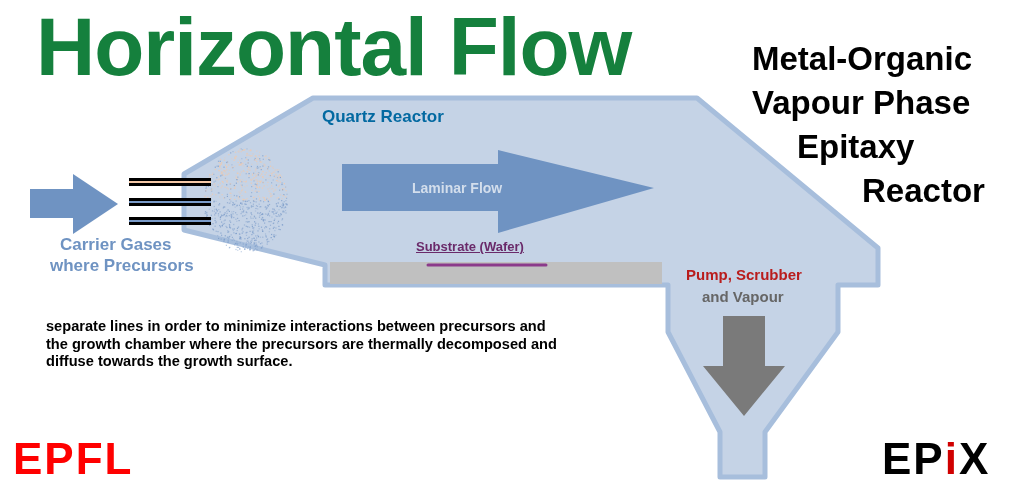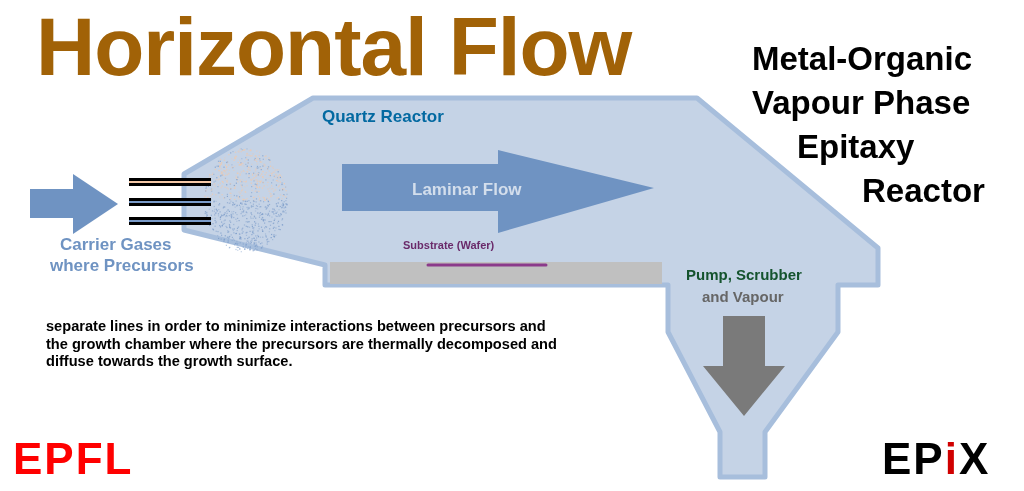--- a/index.html
+++ b/index.html
@@ -1,33 +1,33 @@
 <!DOCTYPE html>
 <html><head>
 <meta charset="utf-8">
 <style>
   html, body { margin: 0; padding: 0; background: #ffffff; }
   body { width: 1024px; height: 491px; position: relative; overflow: hidden;
          font-family: "Liberation Sans", sans-serif; }
   .abs { position: absolute; }
-  #title { left: 36px; top: 6px; font-size: 82px; font-weight: bold; color: #a16207;
+  #title { left: 36px; top: 6px; font-size: 82px; font-weight: bold; color: #15803d;
            letter-spacing: -1px; white-space: nowrap; line-height: 1; }
   .sub { font-size: 33px; font-weight: bold; color: #000; white-space: nowrap; line-height: 1; }
   #sub1 { left: 752px; top: 42px; }
   #sub2 { left: 752px; top: 86px; }
   #sub3 { left: 797px; top: 130px; }
   #sub4 { left: 862px; top: 174px; }
   svg#diagram { position: absolute; left: 0; top: 0; }
   .lbl { font-weight: bold; white-space: nowrap; line-height: 1; }
   #quartz { left: 322px; top: 108px; font-size: 17px; color: #0369a1; }
-  #laminar { left: 412px; top: 181px; font-size: 17px; color: #d3deec; }
+  #laminar { left: 412px; top: 181px; font-size: 14px; color: #d3deec; }
   #carrier1 { left: 60px; top: 236px; font-size: 17px; color: #6f93c2; text-align:left; width:136px; }
   #carrier2 { left: 50px; top: 257px; font-size: 17px; color: #6f93c2; text-align:center; width:136px; }
-  #substrate { left: 403px; top: 240px; font-size: 11px; color: #6a2a6a; }
-  #pump1 { left: 686px; top: 267px; font-size: 15px; color: #14532d; }
+  #substrate { left: 416px; top: 240px; font-size: 13px; color: #6a2a6a; text-decoration: underline; }
+  #pump1 { left: 686px; top: 267px; font-size: 15px; color: #b91c1c; }
   #pump2 { left: 702px; top: 289px; font-size: 15px; color: #666; }
   #desc { left: 46px; top: 318px; width: 600px; font-size: 14.6px; font-weight: bold;
           color: #000; line-height: 17.6px; }
   #desc div { white-space: nowrap; }
   .logo { font-weight: bold; white-space: nowrap; line-height: 1; }
   #epfl { left: 13px; top: 437px; font-size: 44px; color: #ff0000; letter-spacing: 2px; }
   #epix { left: 882px; top: 437px; font-size: 44px; color: #000; letter-spacing: 2px; }
   #epix .i { color: #d00000; }
 </style>
 </head>

